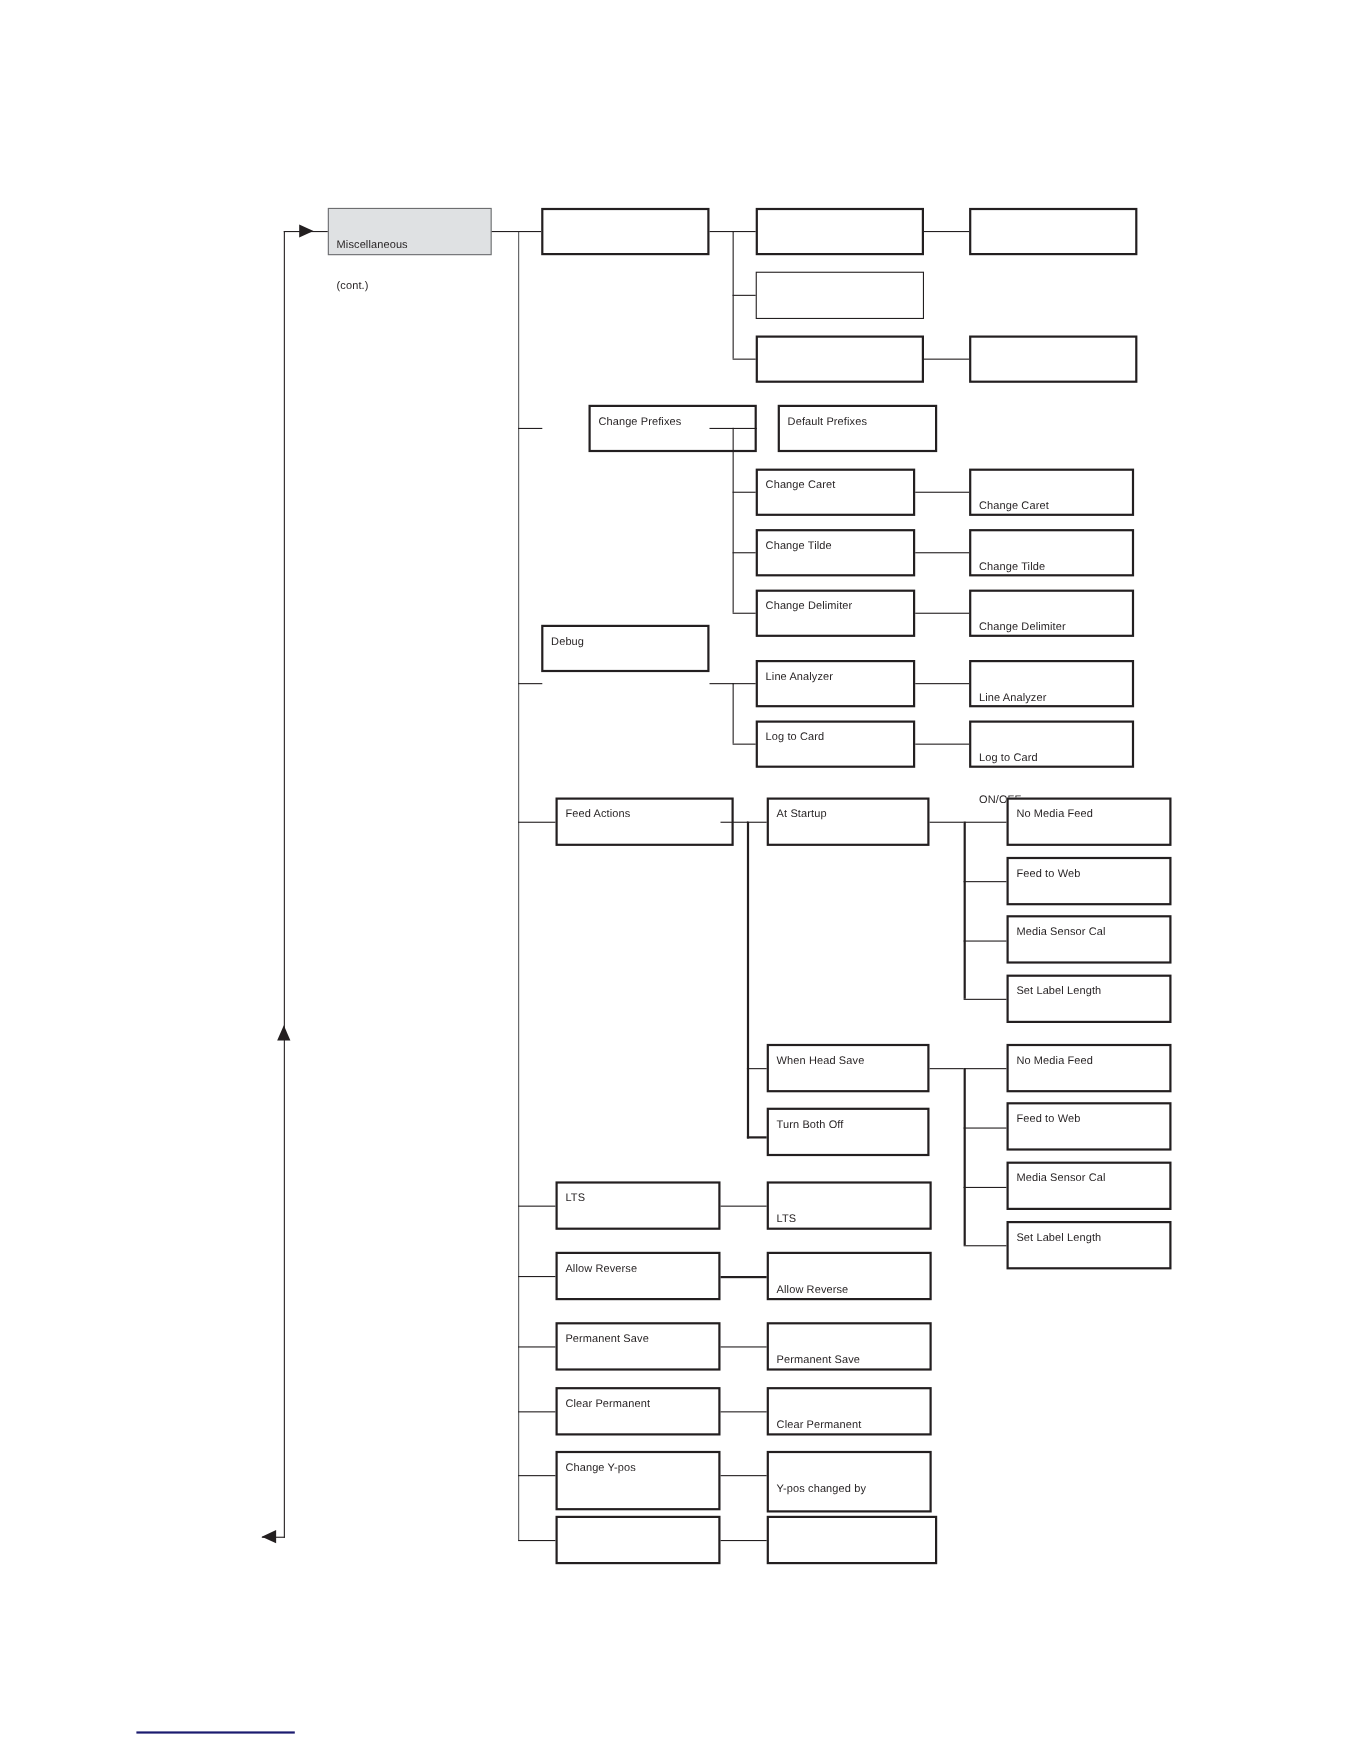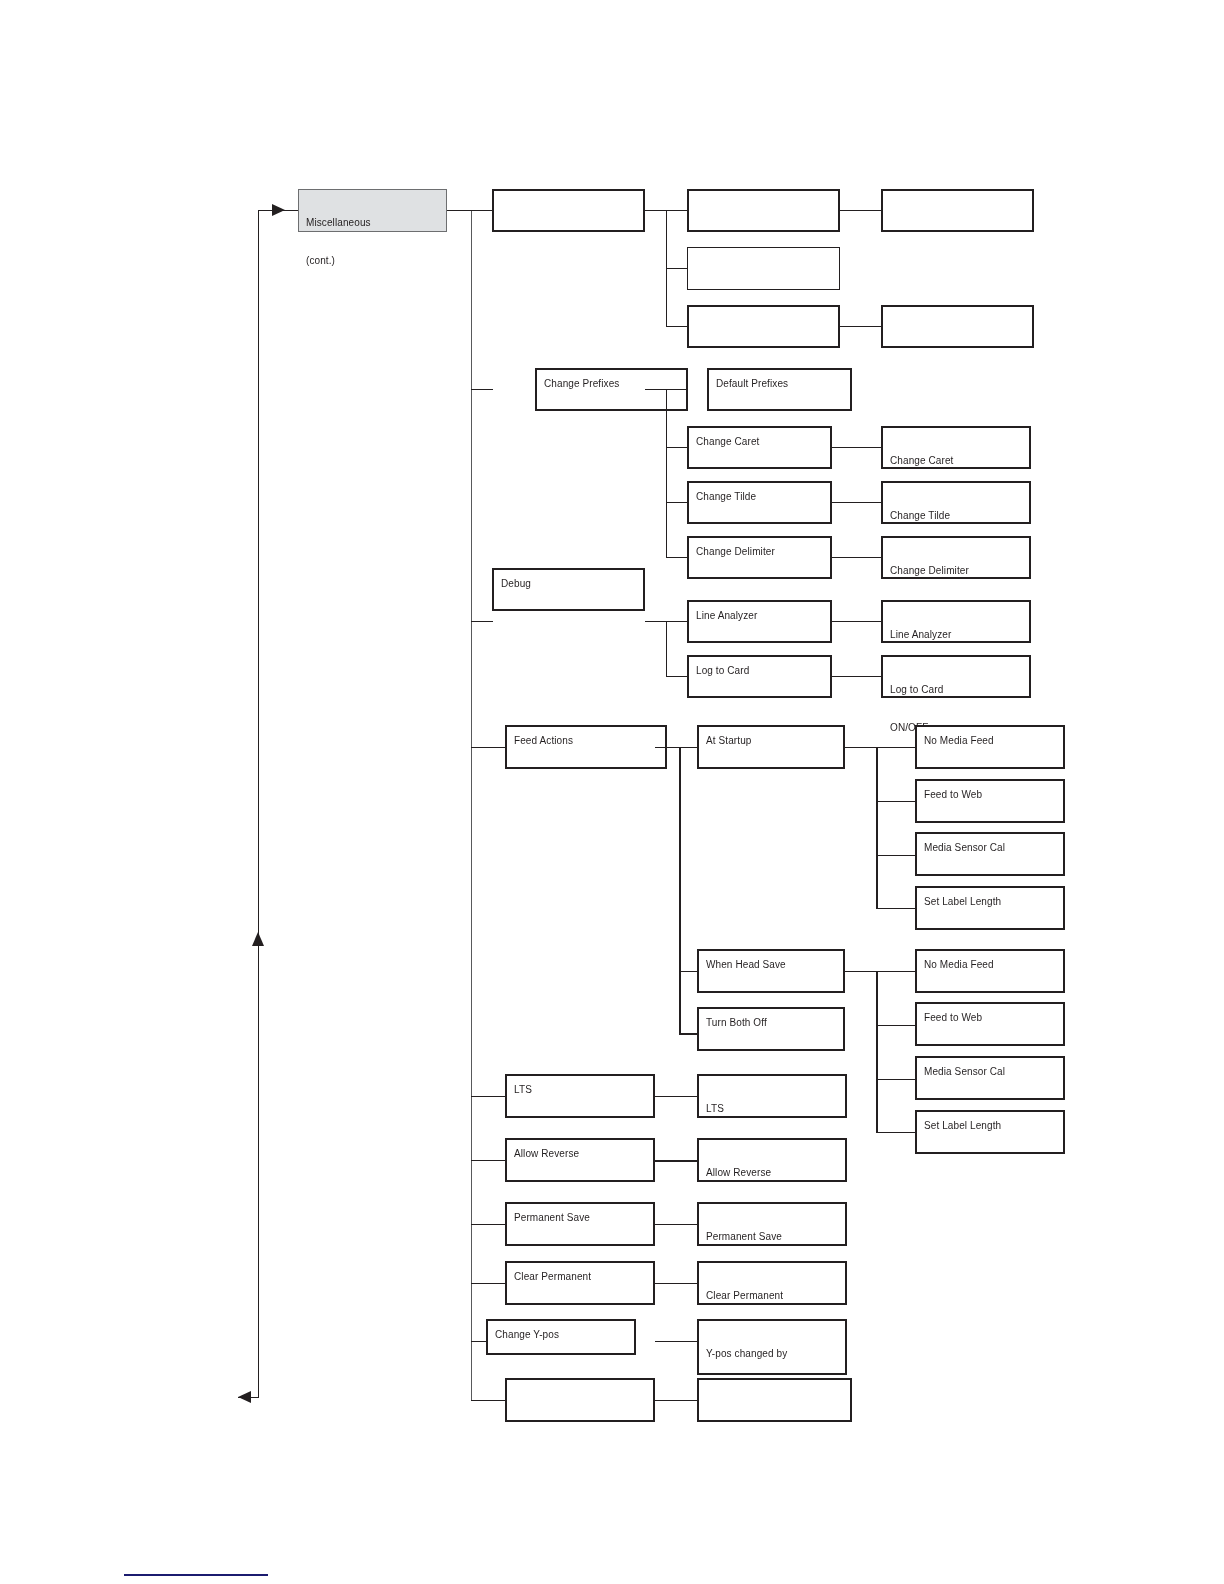--- a/index.html
+++ b/index.html
@@ -253,21 +253,21 @@
 
   <div class="hline" style="left:471px; top:1283px; width:35px;"></div>
   <div class="node" style="left:505px; top:1261px; width:150px; height:44px;">Clear Permanent</div>
   <div class="hline" style="left:655px; top:1283px; width:43px;"></div>
   <div class="node" style="left:697px; top:1261px; width:150px; height:44px;">
     <span class="ln">Clear Permanent</span>
     <span class="ln2">ON/OFF</span>
   </div>
 
   <div class="hline" style="left:471px; top:1341px; width:35px;"></div>
-  <div class="node" style="left:486px; top:1319px; width:150px; height:36px;">Change Y-pos</div>
+  <div class="node" style="left:505px; top:1319px; width:150px; height:54px;">Change Y-pos</div>
   <div class="hline" style="left:655px; top:1341px; width:43px;"></div>
   <div class="node" style="left:697px; top:1319px; width:150px; height:56px;">
     <span class="ln">Y-pos changed by</span>
     <span class="ln2">0.2%        &lt;F2/F3&gt;</span>
   </div>
 
   <div class="hline" style="left:471px; top:1400px; width:35px;"></div>
   <div class="node" style="left:505px; top:1378px; width:150px; height:44px;"></div>
   <div class="hline" style="left:655px; top:1400px; width:43px;"></div>
   <div class="node" style="left:697px; top:1378px; width:155px; height:44px;"></div>

